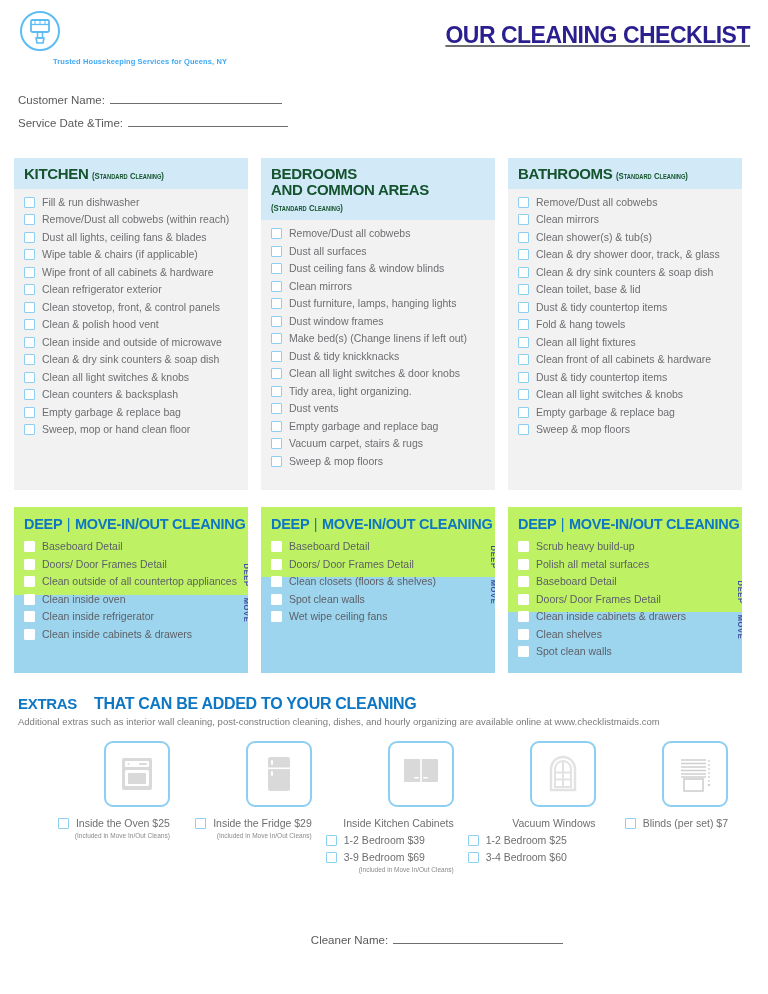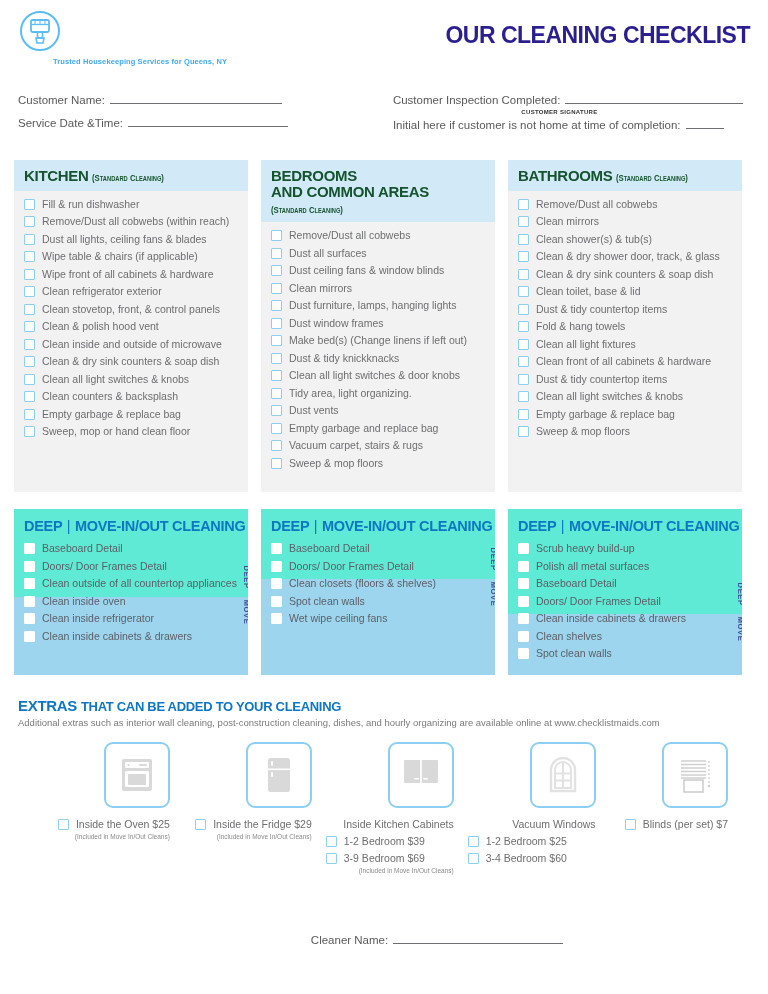--- a/index.html
+++ b/index.html
@@ -15,21 +15,21 @@
   
   .header { display: flex; align-items: flex-start; justify-content: space-between; padding-top: 10px; }
   .logo-wrap { display: flex; flex-direction: column; padding-left: 4px; }
   .logo-line { display: flex; align-items: center; }
   .logo-text { font-size: 25px; font-weight: bold; letter-spacing: -0.5px; line-height: 1; }
   .logo-check { color: #3fa9f5; }
   .logo-maids { color: #8ccff2; font-weight: normal; letter-spacing: 1px; }
   .logo-badge { margin-left: 1px; }
   .logo-tag { font-size: 7.5px; color: #3fa9f5; letter-spacing: 0.1px; margin-top: 1px; margin-left: 35px; white-space: nowrap; font-weight: 600; }
 
-  .title-block { text-align: right; padding-top: 12px; padding-right: 4px; }
+  .title-block { text-align: right; padding-top: 12px; padding-right: 4px; text-decoration: underline; }
   .doc-title { font-size: 23px; font-weight: bold; color: #2b1f8f; letter-spacing: -0.5px; white-space: nowrap; }
 
   
   .fields { display: flex; margin-top: 26px; font-size: 11.5px; color: #58595b; }
   .fields-left { width: 384px; padding-left: 4px; }
   .fields-right { width: 366px; position: relative; }
   .field-row { display: flex; align-items: baseline; margin-bottom: 9px; white-space: nowrap; }
   .field-label { font-size: 11.5px; }
   .blank { border-bottom: 1px solid #6d6e71; display: inline-block; height: 12px; margin-left: 5px; }
   .sig-note { font-size: 6px; font-weight: bold; color: #333; letter-spacing: 0.3px; text-align: center; margin-top: -6px; margin-bottom: 2px; padding-right: 28px; }
@@ -43,38 +43,38 @@
                      transform: scaleX(0.82); display: inline-block; transform-origin: left center; }
   .card-title .small-caps { font-variant: small-caps; }
   .card-body { padding: 7px 10px 12px 10px; min-height: 270px; }
 
   .item { display: flex; align-items: flex-start; margin-bottom: 4.5px; }
   .cb { width: 11px; height: 11px; border: 1px solid #8ccff2; background: #ffffff; flex: 0 0 auto; margin-top: 1px; border-radius: 1px; }
   .item-label { font-size: 10.5px; color: #6d6e71; margin-left: 7px; line-height: 13px; }
 
   
   .deep-grid { display: flex; gap: 13px; margin-top: 17px; }
-  .deep-card { width: 234px; position: relative; overflow: hidden; background: #5eead4; }
+  .deep-card { width: 234px; position: relative; overflow: hidden; background: #bef264; }
   .deep-head { padding: 9px 10px 6px 10px; }
   .deep-title { color: #0e77c4; font-weight: bold; font-size: 14.5px; letter-spacing: -0.3px; white-space: nowrap; }
   .deep-title .bar { color: #0e77c4; font-weight: normal; padding: 0 1px; }
   .deep-body { padding: 2px 10px 10px 10px; position: relative; min-height: 125px; }
   .deep-band { position: absolute; left: 0; right: 0; background: #9ed5ee; }
   .deep-items { position: relative; }
   .deep-item { display: flex; align-items: flex-start; margin-bottom: 4.5px; }
   .deep-item .cb { border: 1px solid #ffffff; background: #ffffff; }
   .deep-item .item-label { color: #5c6067; }
   .vlabels { position: absolute; right: 6px; top: 0; height: 100%; }
   .vlabel { position: absolute; font-size: 8px; font-weight: bold; color: #3d4f9e;
             writing-mode: vertical-rl; transform: scaleY(0.95); letter-spacing: 0.6px; white-space: nowrap; }
 
   
   .extras { margin-top: 22px; padding-left: 4px; }
   .extras-title { font-size: 15px; font-weight: bold; color: #0e77c4; letter-spacing: -0.3px; }
-  .extras-title .t2 { font-size: 13px; }
+  .extras-title .t2 { font-size: 16px; margin-left: 13px; }
   .extras-sub { font-size: 9.5px; color: #7a7a7a; margin-top: 3px; }
 
   .extras-row { display: flex; margin-top: 14px; padding: 0 26px 0 10px; }
   .extra { display: flex; flex-direction: column; align-items: flex-end; }
   .ex-icon { width: 66px; height: 66px; border: 2px solid #8ccff2; border-radius: 9px; background: #fff;
              display: flex; align-items: center; justify-content: center; }
   .ex-label-row { display: flex; align-items: center; margin-top: 10px; }
   .ex-label { font-size: 10.5px; color: #6d6e71; margin-left: 7px; white-space: nowrap; }
   .ex-label-plain { font-size: 10.5px; color: #6d6e71; margin-top: 10px; white-space: nowrap; }
   .ex-note { font-size: 6.5px; color: #8a8a8a; margin-top: 3px; white-space: nowrap; }
@@ -116,31 +116,20 @@
 
   <div class="fields">
     <div class="fields-left">
       <div class="field-row">
         <span class="field-label">Customer Name:</span>
         <span class="blank" style="width:172px"></span>
       </div>
       <div class="field-row">
         <span class="field-label">Service Date &amp;Time:</span>
         <span class="blank" style="width:160px"></span>
-      </div>
-    </div>
-    <div class="fields-right">
-      <div class="field-row">
-        <span class="field-label">Customer Inspection Completed:</span>
-        <span class="blank" style="width:178px"></span>
-      </div>
-      <div class="sig-note">CUSTOMER SIGNATURE</div>
-      <div class="field-row">
-        <span class="field-label">Initial here if customer is not home at time of completion:</span>
-        <span class="blank" style="width:38px"></span>
       </div>
     </div>
   </div>
 
   <div class="grid" id="std-grid">
       <div class="card">
         <div class="card-head">
           <div class="card-title"><span>KITCHEN</span> <span class="sub small-caps"> (Standard Cleaning)</span></div>
         </div>
         <div class="card-body">

